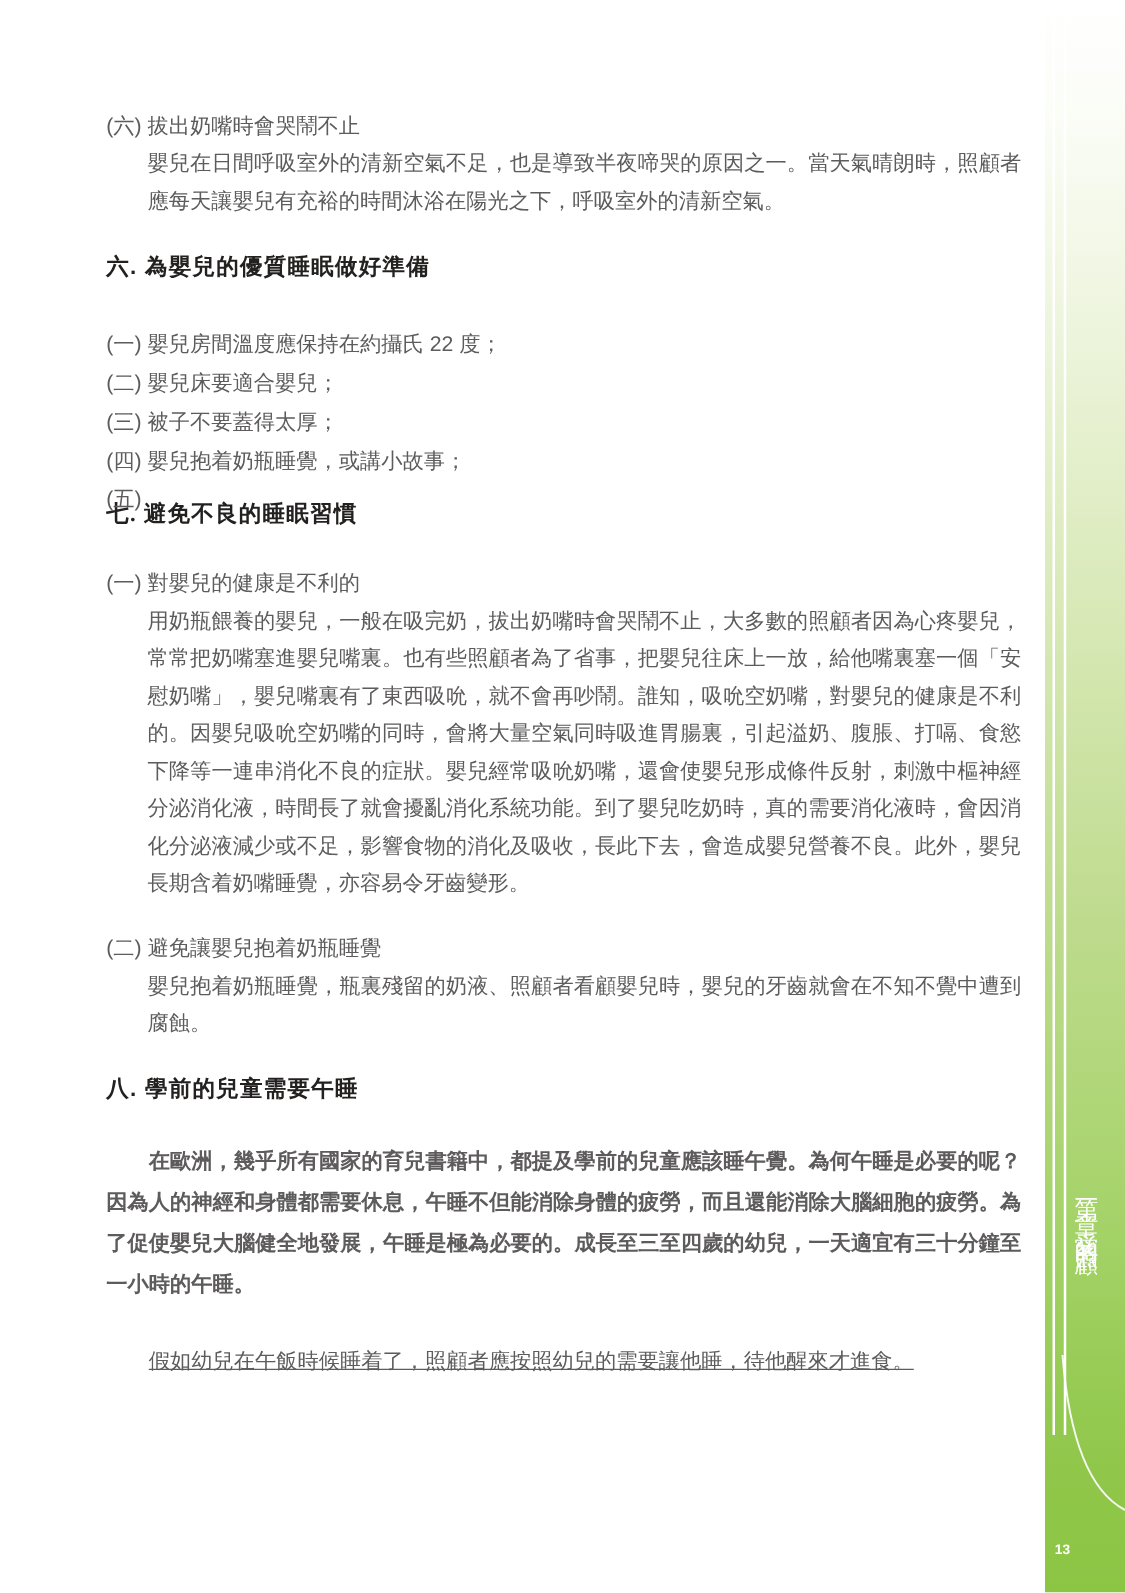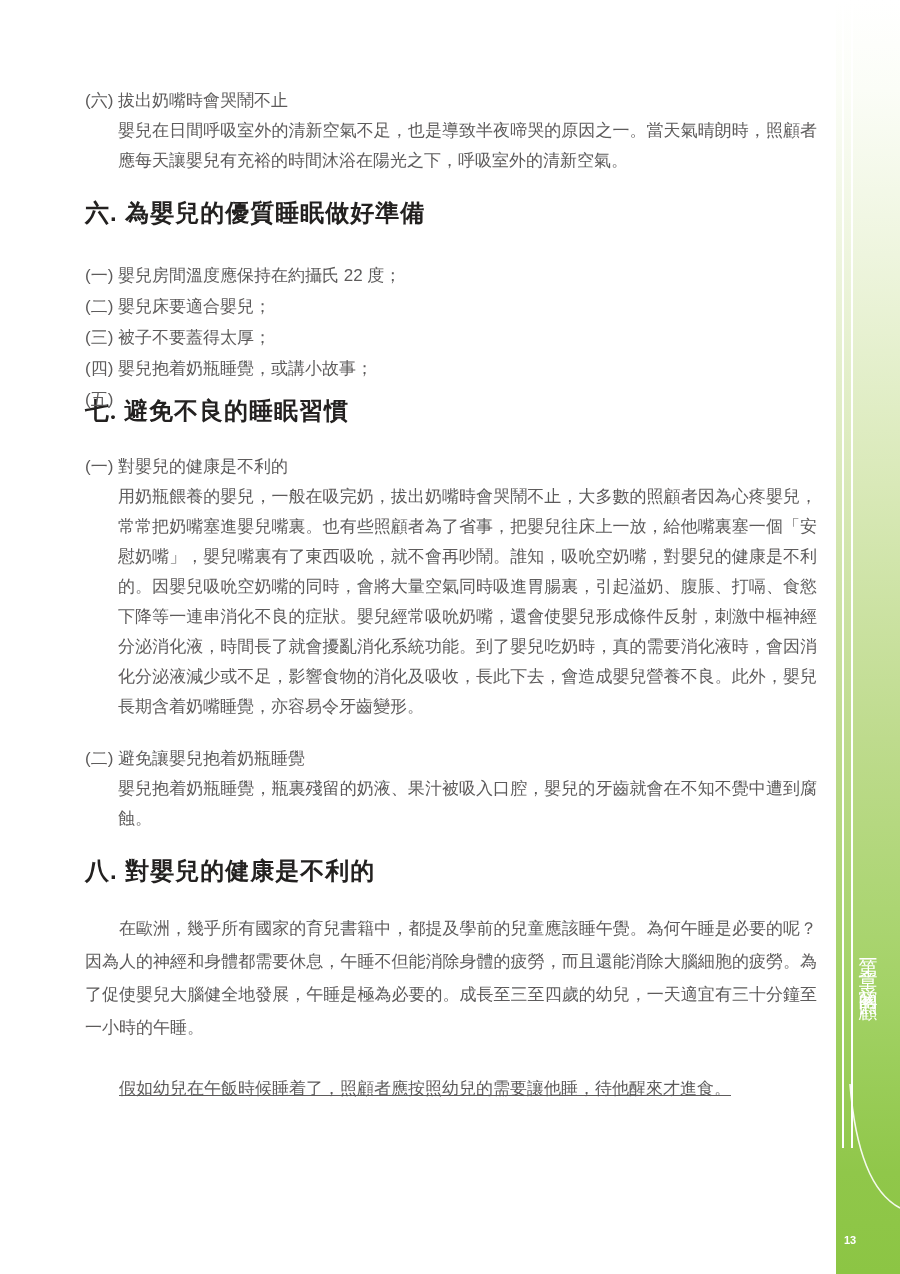--- a/index.html
+++ b/index.html
@@ -11,31 +11,31 @@
   .content{
     position:absolute;left:85px;top:86px;width:732px;
     color:#5d5b5b;font-size:17px;line-height:30px;
     text-align:justify;
   }
   .hang{position:relative;padding-left:33px;}
   .hang > .lbl{position:absolute;left:0;top:0;}
   .hang .item-title{display:block;}
   .hang p{margin:0;}
   .sec-heading{
-    margin:0;color:#232120;font-size:24px;line-height:30px;font-weight:bold;
+    margin:0;color:#232120;font-size:18px;line-height:30px;font-weight:bold;
     letter-spacing:1px;
   }
   #heading-six{margin-top:22px;}
   .list-six{margin-top:32px;line-height:31px;}
   #heading-seven{margin-top:12px;font-family:Liberation Serif, serif;}
   .sub-item-1{margin-top:26px;}
   .sub-item-2{margin-top:22px;}
   #heading-eight{margin-top:22px;}
   .para{margin:0;text-indent:2em;line-height:33px;}
-  .para-1{margin-top:26px;}
+  .para-1{margin-top:26px;font-weight:bold;}
   .para-2{margin-top:28px;text-decoration:underline;}
 
   
   .sidebar{
     position:absolute;right:0;top:0;width:64px;height:1274px;
     background:linear-gradient(180deg,
       #ffffff 0%, #fbfdf7 7%, #eef5de 20%, #d9e9b8 38%,
       #bedb8d 58%, #a3d266 78%, #90c74a 92%, #8cc544 100%);
   }
   .stripe-gap{position:absolute;top:0;width:2px;height:1148px;background:#ffffff;}
@@ -92,24 +92,24 @@
 
   <div class="hang sub-item-1">
     <span class="lbl">(一)</span>
     <span class="item-title">對嬰兒的健康是不利的</span>
     <p>用奶瓶餵養的嬰兒，一般在吸完奶，拔出奶嘴時會哭鬧不止，大多數的照顧者因為心疼嬰兒，常常把奶嘴塞進嬰兒嘴裏。也有些照顧者為了省事，把嬰兒往床上一放，給他嘴裏塞一個「安慰奶嘴」，嬰兒嘴裏有了東西吸吮，就不會再吵鬧。誰知，吸吮空奶嘴，對嬰兒的健康是不利的。因嬰兒吸吮空奶嘴的同時，會將大量空氣同時吸進胃腸裏，引起溢奶、腹脹、打嗝、食慾下降等一連串消化不良的症狀。嬰兒經常吸吮奶嘴，還會使嬰兒形成條件反射，刺激中樞神經分泌消化液，時間長了就會擾亂消化系統功能。到了嬰兒吃奶時，真的需要消化液時，會因消化分泌液減少或不足，影響食物的消化及吸收，長此下去，會造成嬰兒營養不良。此外，嬰兒長期含着奶嘴睡覺，亦容易令牙齒變形。</p>
   </div>
 
   <div class="hang sub-item-2">
     <span class="lbl">(二)</span>
     <span class="item-title">避免讓嬰兒抱着奶瓶睡覺</span>
-    <p>嬰兒抱着奶瓶睡覺，瓶裏殘留的奶液、果汁被吸入口腔，嬰兒的牙齒就會在不知不覺中遭到腐蝕。</p>
+    <p>嬰兒抱着奶瓶睡覺，瓶裏殘留的奶液、照顧者看顧嬰兒時，嬰兒的牙齒就會在不知不覺中遭到腐蝕。</p>
   </div>
 
-  <h2 class="sec-heading" id="heading-eight">八. 對嬰兒的健康是不利的</h2>
+  <h2 class="sec-heading" id="heading-eight">八. 學前的兒童需要午睡</h2>
 
   <p class="para para-1">在歐洲，幾乎所有國家的育兒書籍中，都提及學前的兒童應該睡午覺。為何午睡是必要的呢？因為人的神經和身體都需要休息，午睡不但能消除身體的疲勞，而且還能消除大腦細胞的疲勞。為了促使嬰兒大腦健全地發展，午睡是極為必要的。成長至三至四歲的幼兒，一天適宜有三十分鐘至一小時的午睡。</p>
   <p class="para para-2">假如幼兒在午飯時候睡着了，照顧者應按照幼兒的需要讓他睡，待他醒來才進食。</p>
 
 </main>
 
 <aside class="sidebar">
   <div class="stripe-gap g1"></div>
   <div class="stripe-gap g2"></div>
 

